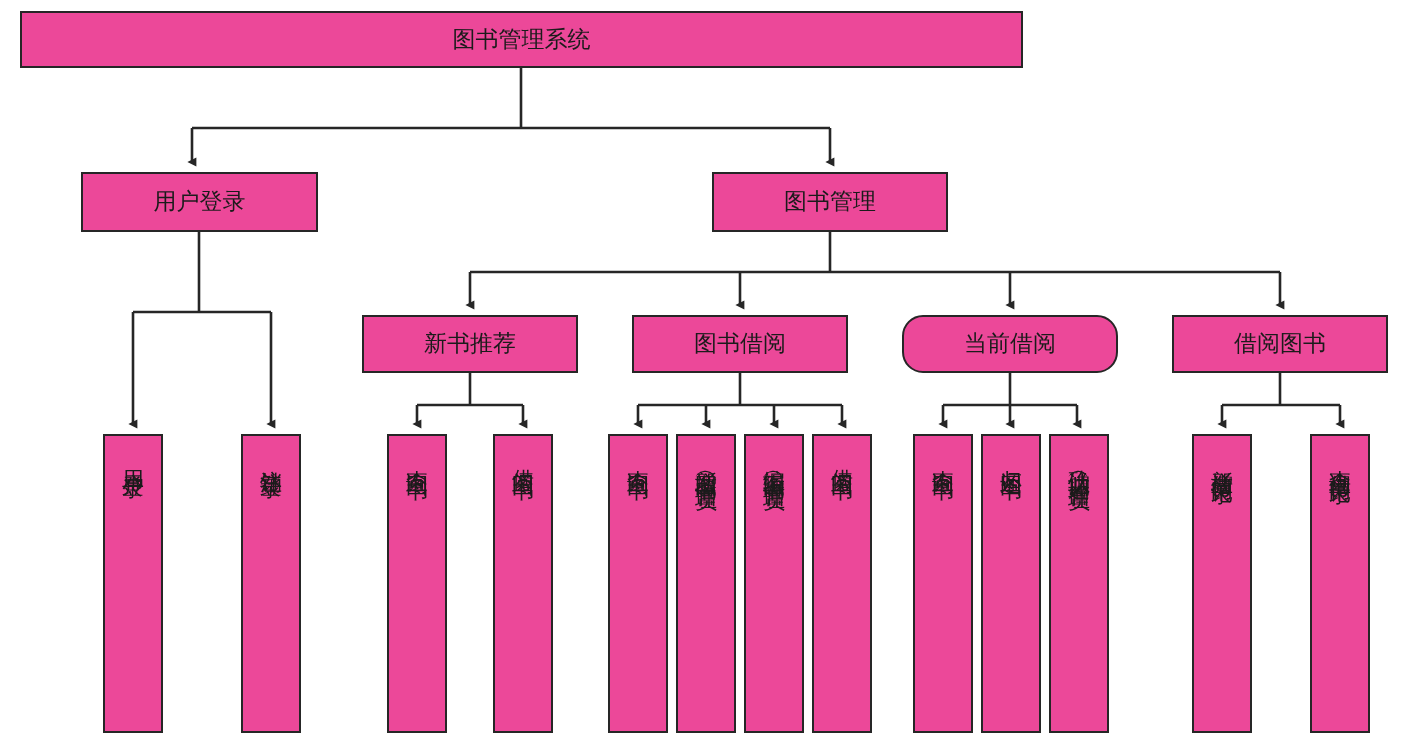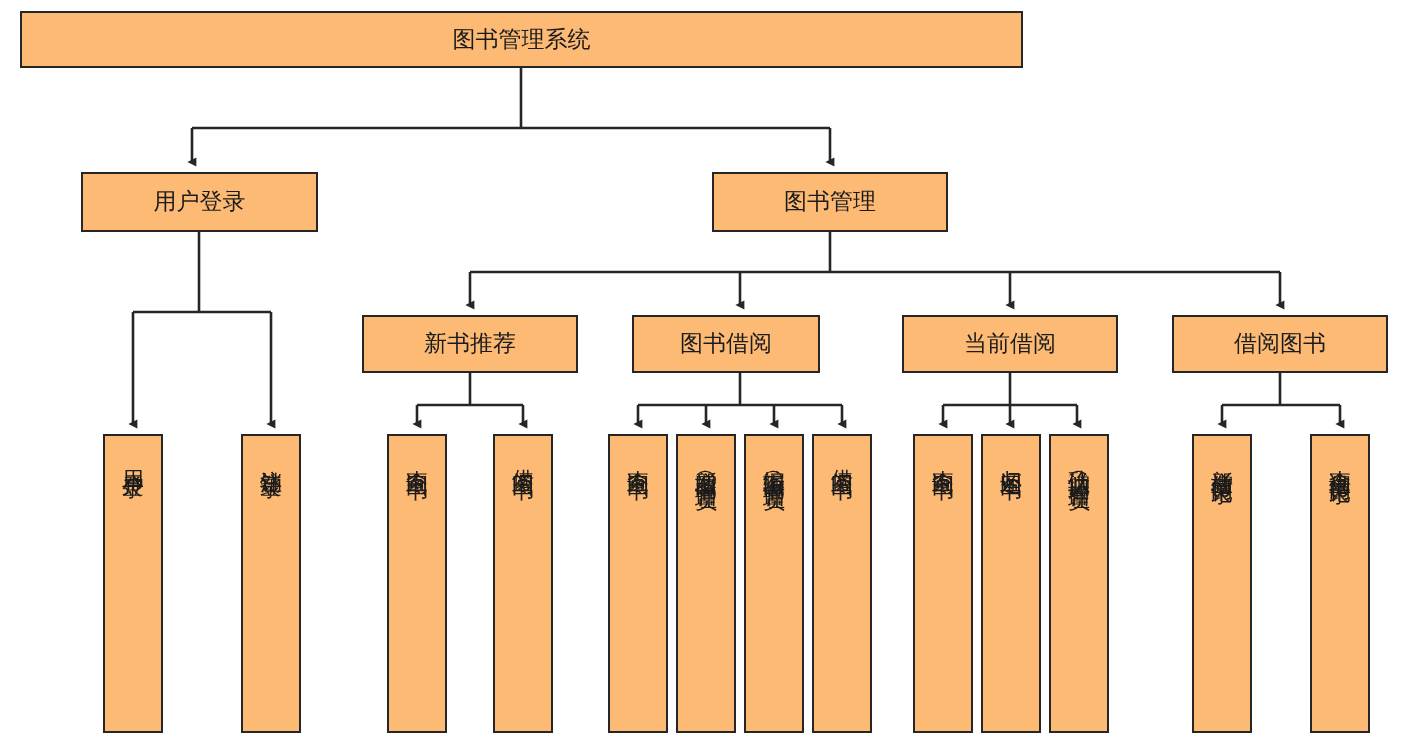--- a/index.html
+++ b/index.html
@@ -22,21 +22,21 @@
   svg#edges {
     position: absolute;
     left: 0;
     top: 0;
     width: 1405px;
     height: 747px;
   }
   .node {
     position: absolute;
     box-sizing: border-box;
-    background: #fdba74;
+    background: #ec4899;
     border: 2px solid #262626;
     display: flex;
     align-items: center;
     justify-content: center;
     color: #1b1b1b;
   }
   .node .label {
     display: block;
     text-align: center;
     line-height: 1.18;
@@ -136,24 +136,24 @@
   <div class="node horiz" style="left:81px; top:172px; width:237px; height:60px;">
     <span class="label">用户登录</span>
   </div>
   <div class="node horiz" style="left:712px; top:172px; width:236px; height:60px;">
     <span class="label">图书管理</span>
   </div>
 
   <div class="node horiz" style="left:362px; top:315px; width:216px; height:58px;">
     <span class="label">新书推荐</span>
   </div>
-  <div class="node horiz" style="left:632px; top:315px; width:188px; height:58px;">
+  <div class="node horiz" style="left:632px; top:315px; width:216px; height:58px;">
     <span class="label">图书借阅</span>
   </div>
-  <div class="node horiz" style="left:902px; top:315px; width:216px; height:58px;">
+  <div class="node horiz" style="left:902px; top:315px; width:216px; height:58px;border-radius:21px;">
     <span class="label">当前借阅</span>
   </div>
   <div class="node horiz" style="left:1172px; top:315px; width:216px; height:58px;">
     <span class="label">借阅图书</span>
   </div>
 
   <div class="node vert" style="left:103px; top:434px; width:60px; height:299px;">
     <span class="label">用户登录</span>
   </div>
   <div class="node vert" style="left:241px; top:434px; width:60px; height:299px;">

